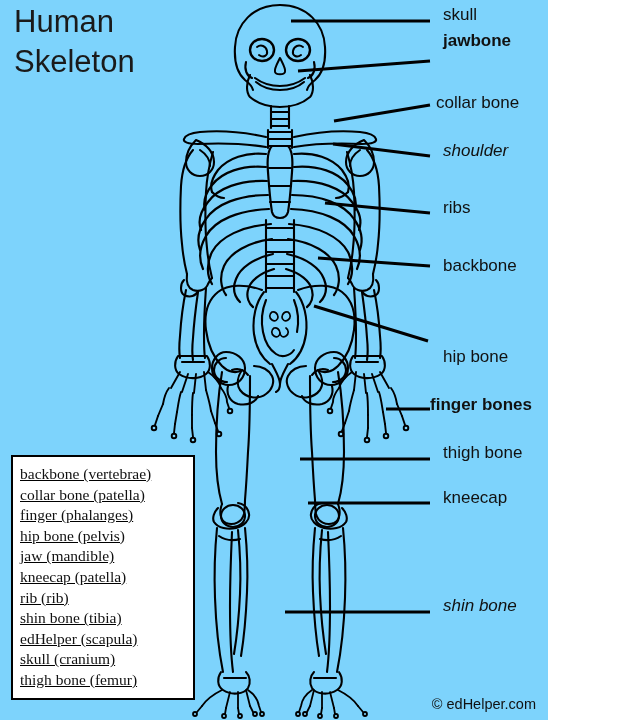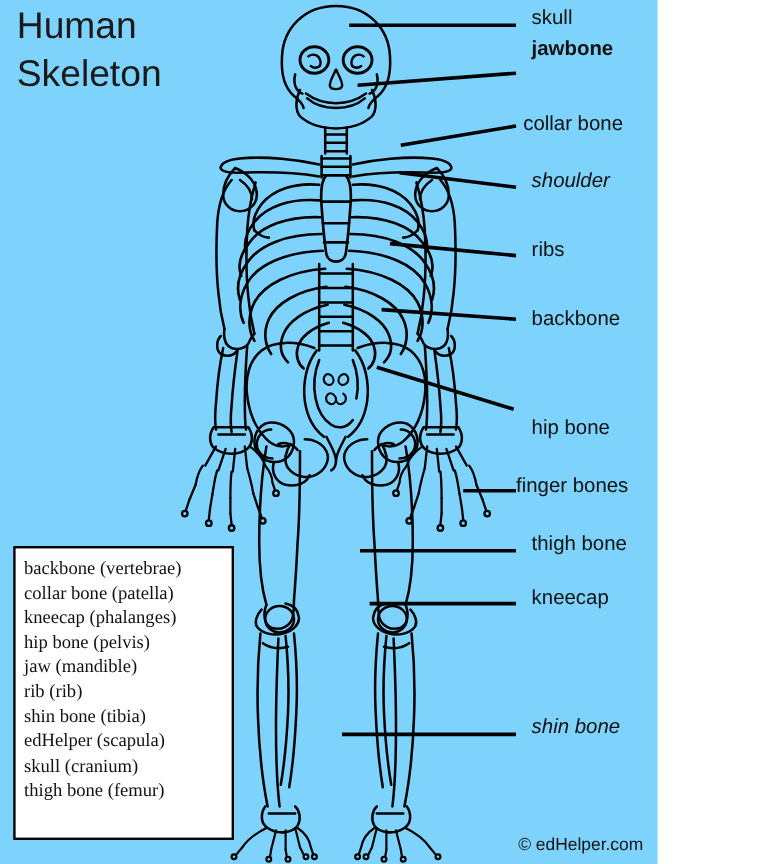--- a/index.html
+++ b/index.html
@@ -64,20 +64,21 @@
   #glossary {
     position: absolute;
     left: 11px;
     top: 455px;
     width: 184px;
     height: 245px;
     border: 2.5px solid #000000;
     background: #ffffff;
     box-sizing: border-box;
     padding: 7px 0 0 7px;
+    text-decoration: underline;
   }
   #glossary ul {
     margin: 0;
     padding: 0;
     list-style: none;
   }
   #glossary li {
     font-family: "Liberation Serif", serif;
     font-size: 15.5px;
     line-height: 20.6px;
@@ -390,33 +391,34 @@
     </svg>
 
   <div id="callout-labels">
       <div class="callout-label" style="left: 443px; top: 6px;">skull</div>
       <div class="callout-label" style="left: 443px; top: 32px; font-weight: bold;">jawbone</div>
       <div class="callout-label" style="left: 436px; top: 94px;">collar bone</div>
       <div class="callout-label" style="left: 443px; top: 142px; font-style: italic;">shoulder</div>
       <div class="callout-label" style="left: 443px; top: 199px;">ribs</div>
       <div class="callout-label" style="left: 443px; top: 257px;">backbone</div>
       <div class="callout-label" style="left: 443px; top: 320px; margin-top: 28px;">hip bone</div>
-      <div class="callout-label" style="left: 430px; top: 396px;">finger bones</div>
+      <div class="callout-label" style="left: 430px; top: 396px; font-weight: bold;">finger bones</div>
       <div class="callout-label" style="left: 443px; top: 444px;">thigh bone</div>
       <div class="callout-label" style="left: 443px; top: 489px;">kneecap</div>
       <div class="callout-label" style="left: 443px; top: 597px; font-style: italic;">shin bone</div>
     </div>
 
   <div id="glossary">
     <ul>
         <li>backbone (vertebrae)</li>
         <li>collar bone (patella)</li>
-        <li>kneecap (phalanges)</li>
+        <li>finger (phalanges)</li>
         <li>hip bone (pelvis)</li>
         <li>jaw (mandible)</li>
+        <li>kneecap (patella)</li>
         <li>rib (rib)</li>
         <li>shin bone (tibia)</li>
         <li>edHelper (scapula)</li>
         <li>skull (cranium)</li>
         <li>thigh bone (femur)</li>
       </ul>
   </div>
 
   <div id="credit">© edHelper.com</div>
 

